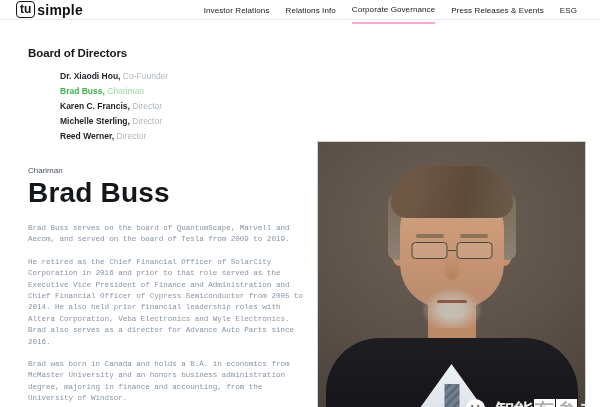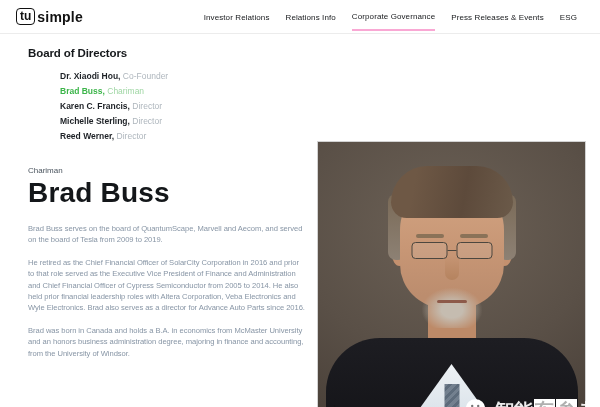--- a/index.html
+++ b/index.html
@@ -4,21 +4,21 @@
 <style>
   * { margin:0; padding:0; box-sizing:border-box; }
   body { background:#888; font-family:"Liberation Sans", sans-serif; }
   .page{
     position:relative; width:600px; height:407px; background:#fff;
     overflow:hidden; margin:0 auto;
   }
 
   
   .header{
-    position:absolute; top:0; left:0; right:0; height:34px;
+    position:absolute; top:0; left:0; right:0; height:20px;
     display:flex; align-items:center; padding:0 23px 0 16px;
     background:#fff; border-bottom:1px solid #ececec; z-index:5;
   }
   .logo{ display:flex; align-items:center; gap:2px; cursor:pointer; }
   .logo-tu{
     border:1.5px solid #111; border-radius:4px; padding:0 3px 1px 3px;
     font-weight:bold; font-size:12px; line-height:14px; color:#111;
   }
   .logo-simple{ font-weight:bold; font-size:14px; letter-spacing:.2px; color:#111; }
   .nav{ margin-left:auto; display:flex; gap:16px; align-items:center; }
@@ -44,21 +44,21 @@
   .education{
     margin-top:15px; display:flex; align-items:flex-start;
     border-left:3px solid #3cb54a; padding:3px 0 3px 10px;
     font-size:7.8px; line-height:12px;
   }
   .edu-label{ font-weight:bold; color:#3a4752; white-space:nowrap; margin-right:3px; }
   .edu-text{ color:#7e8c9a; }
 
   .bio p{
     font-size:7.6px; line-height:11.4px; letter-spacing:-.05px;
-    color:#8795a5; margin:0 0 11px 0; width:278px;
+    color:#8795a5; margin:0 0 11px 0; width:278px;font-family:Liberation Mono, monospace;
   }
   .bio{ margin-top:14px; }
 
   
   .photo{
     position:absolute; left:317px; top:141px; width:269px; height:284px;
     border:1px solid #d2d2d2; background:#4a413a;
   }
   .photo-inner{ position:absolute; inset:0; overflow:hidden;
     background:

